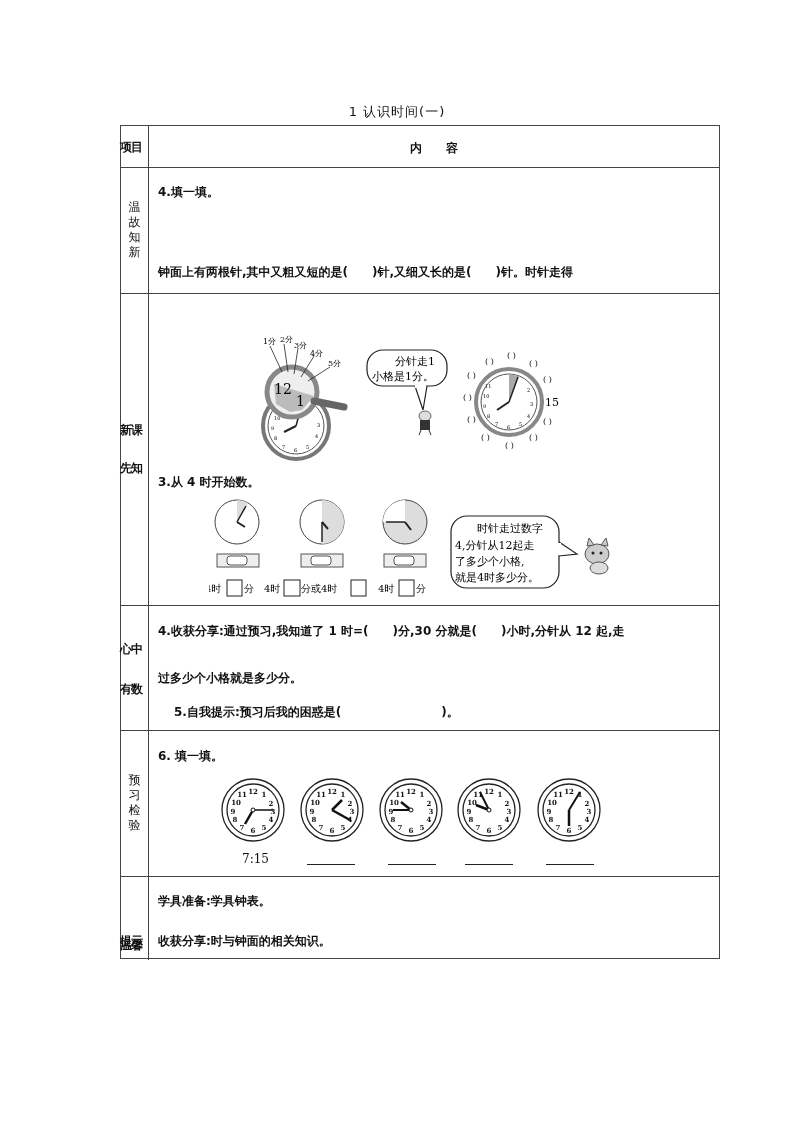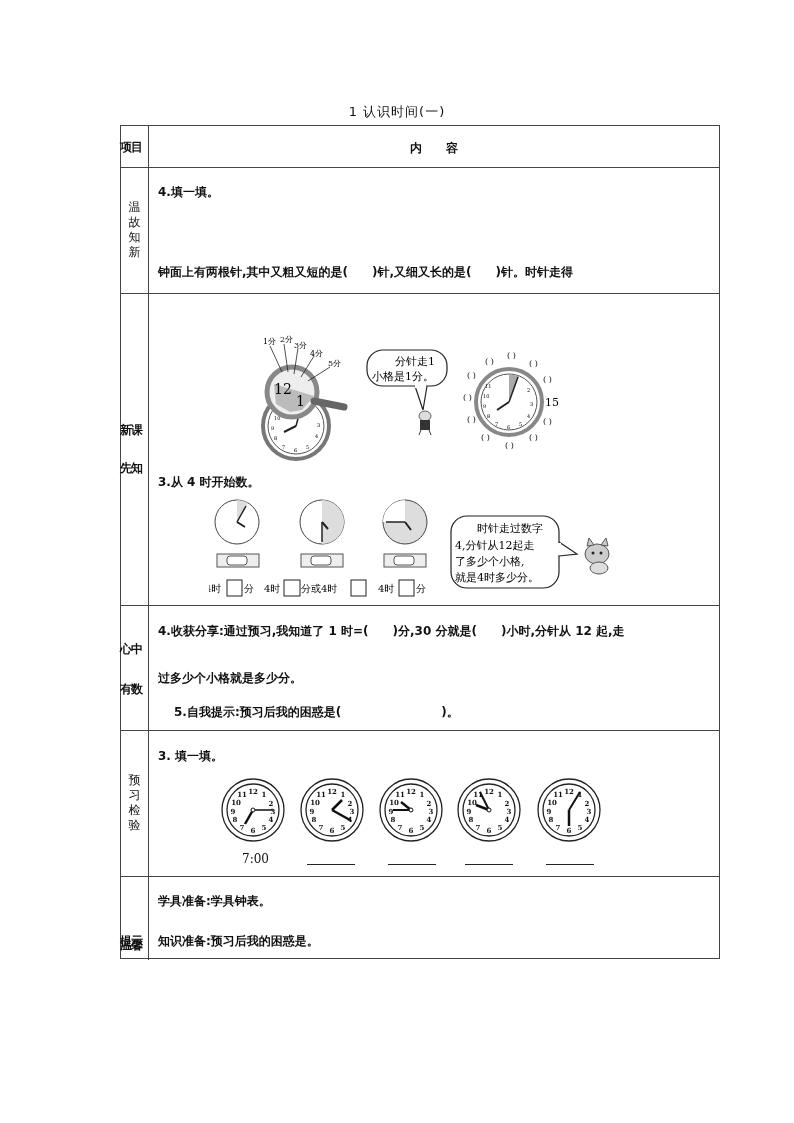--- a/index.html
+++ b/index.html
@@ -215,21 +215,21 @@
   <div class="row" style="top:605px;height:146px;">
     <div class="lcell">
       <div class="vlabel" style="top:42px;">
         <span>预</span>
         <span>习</span>
         <span>检</span>
         <span>验</span>
       </div>
     </div>
     <div class="rcell">
-      <div class="txt" style="left:9px;top:17px;">3.  填一填。</div>
+      <div class="txt" style="left:9px;top:17px;">6.  填一填。</div>
       <svg style="position:absolute;left:72px;top:46px;" width="380" height="70" viewBox="0 0 380 70">
         <defs>
           <g id="face">
             <circle r="31" fill="#fff" stroke="#222" stroke-width="1.3"></circle>
             <circle r="26" fill="#fff" stroke="#222" stroke-width="1.3"></circle>
             <g font-size="7" font-weight="bold" text-anchor="middle" fill="#111">
               <text x="0" y="-16">12</text>
                 <text x="11" y="-13">1</text>
                 <text x="18" y="-4">2</text>
               <text x="20" y="4">3</text>
@@ -266,31 +266,31 @@
           <line x1="0" y1="0" x2="-9" y2="-18" stroke="#111" stroke-width="2"></line>
           <line x1="0" y1="0" x2="-13" y2="-5" stroke="#111" stroke-width="2.5"></line>
           <circle r="2" fill="#fff" stroke="#111"></circle>
         </g>
         <g transform="translate(348,33)">
           <use href="#face"></use>
           <line x1="0" y1="0" x2="11" y2="-18" stroke="#111" stroke-width="2"></line>
           <line x1="0" y1="0" x2="0" y2="16" stroke="#111" stroke-width="2.5"></line>
         </g>
       </svg>
-      <div class="txt normal" style="left:93px;top:121px;font-size:12px;font-family:'DejaVu Serif',serif;">7:00</div>
+      <div class="txt normal" style="left:93px;top:121px;font-size:12px;font-family:'DejaVu Serif',serif;">7:15</div>
       <div class="line" style="left:158px;top:133px;"></div>
       <div class="line" style="left:239px;top:133px;"></div>
       <div class="line" style="left:316px;top:133px;"></div>
       <div class="line" style="left:397px;top:133px;"></div>
     </div>
   </div>
 
   <div class="row last" style="top:751px;height:83px;">
     <div class="lcell">
       <div class="hlabel" style="top:16px;left:-1px;margin-top:44px;">温馨</div>
       <div class="hlabel" style="top:56px;left:-1px;">提示</div>
     </div>
     <div class="rcell">
       <div class="txt" style="left:9px;top:16px;">学具准备:学具钟表。</div>
-      <div class="txt" style="left:9px;top:56px;">知识准备:预习后我的困惑是。</div>
+      <div class="txt" style="left:9px;top:56px;">收获分享:时与钟面的相关知识。</div>
     </div>
   </div>
 </div>
 
 </body></html>

